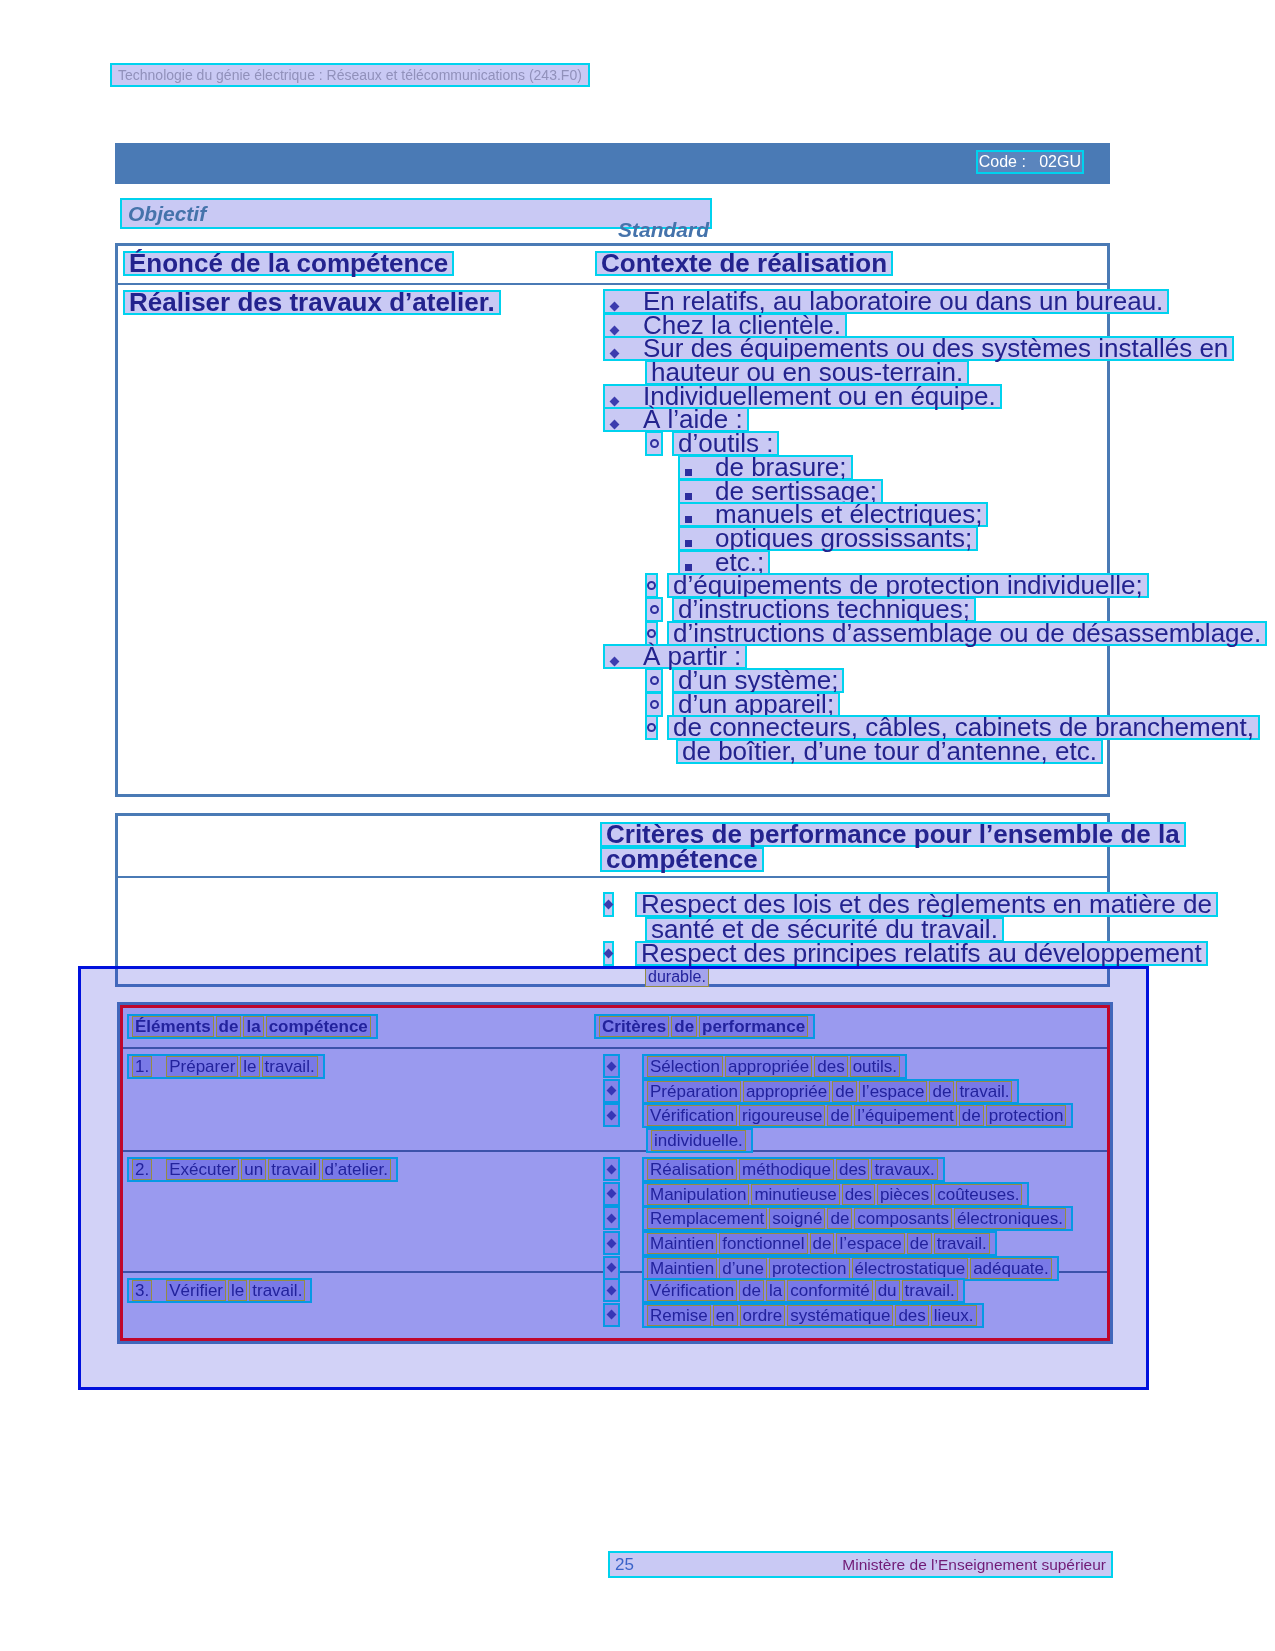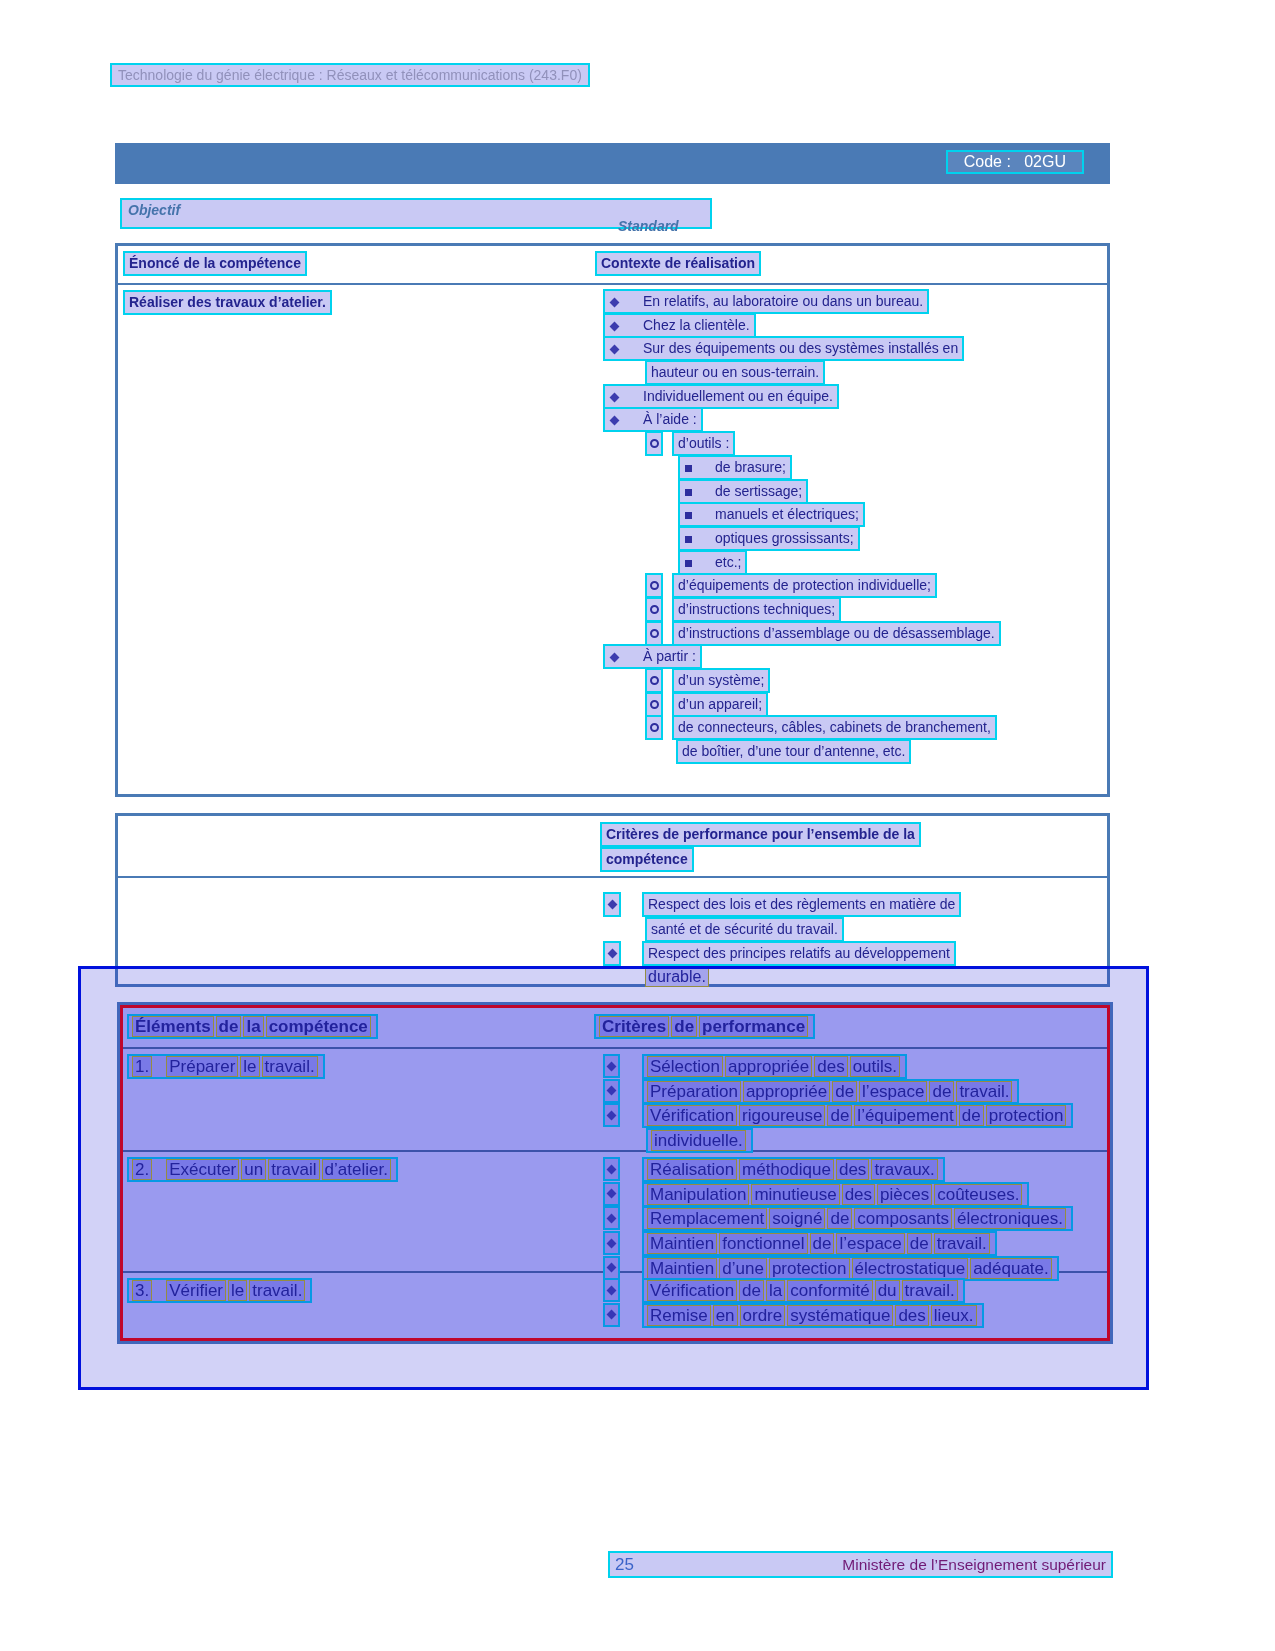--- a/index.html
+++ b/index.html
@@ -14,46 +14,46 @@
   
   .doc-header {
     position:absolute; left:110px; top:63px;
     font-size:14px; color:#9191bb; padding:2px 6px; white-space:pre;
   }
 
   
   .banner { position:absolute; left:115px; top:143px; width:995px; height:41px; background:#4a7ab5; }
   .code-box {
     position:absolute; top:7px; right:26px; font-size:16px; color:#ffffff;
-    border:2px solid #00d2ee; padding:1px 16px; white-space:pre; background:rgba(210,210,250,0.12);
+    border:2px solid #00d2ee; padding:1px 1px; white-space:pre; background:rgba(210,210,250,0.12);
   }
 
   
   .objstd {
     position:absolute; left:120px; top:198px; width:592px; height:31px;
-    font-style:italic; font-weight:bold; font-size:14px; color:#4573ab;
+    font-style:italic; font-weight:bold; font-size:21px; color:#4573ab;
   }
   .objstd .obj { position:absolute; left:6px; top:2px; }
   .objstd .std { position:absolute; left:488px; top:18px;margin-left:8px; }
 
   
   .tbl { position:absolute; background:#ffffff; border:3px solid #4a7ab5; }
   .t1 { left:115px; top:243px; width:995px; height:554px; }
   .t2 { left:115px; top:813px; width:995px; height:174px; }
   .thead { position:relative; border-bottom:2px solid #4a7ab5; }
   .t1 .thead { height:39px; }
   .t2 .thead { height:62px; }
   .tbody { position:relative; }
   .hcell { position:absolute; font-weight:bold; font-size:19px; }
   .hcell .tline, .stmt .tline { font-weight:bold; }
   .h-left  { left:5px;  top:5px; }
   .h-right { left:477px; top:5px; }
 
   .tline {
-    display:inline-block; padding:0 4px; line-height:21px; font-size:14px;
+    display:inline-block; padding:0 4px; line-height:21px; font-size:26px;
     border:2px solid #00d2ee; background:#c9c9f4; white-space:pre;
   }
   .stmt { position:absolute; left:5px; top:5px; }
 
   
   .ctx { position:absolute; left:485px; top:4px; width:508px; }
   .ctx-line { height:23.7px; display:flex; align-items:flex-start; }
   .bd { display:inline-block; width:7px; height:7px; background:#3c3cae; transform:rotate(45deg); }
   .ctx-line.l1 .bd { margin:7px 25px 0 2px; }
   .bo { display:inline-block; width:9px; height:9px; border:2px solid #2e2e9e; border-radius:50%; }

